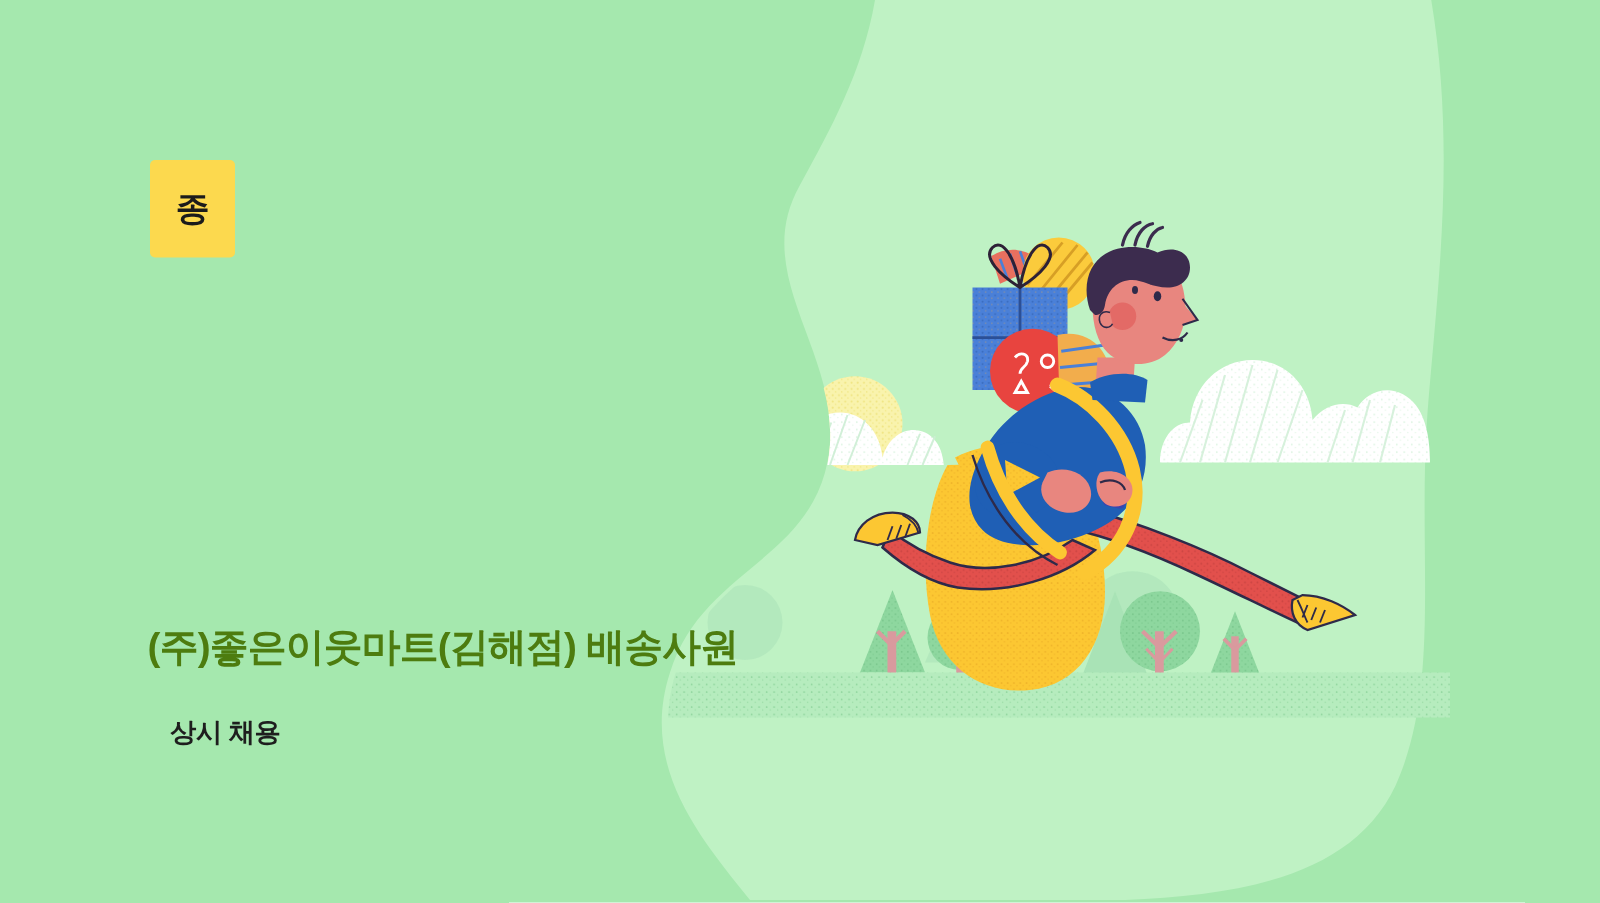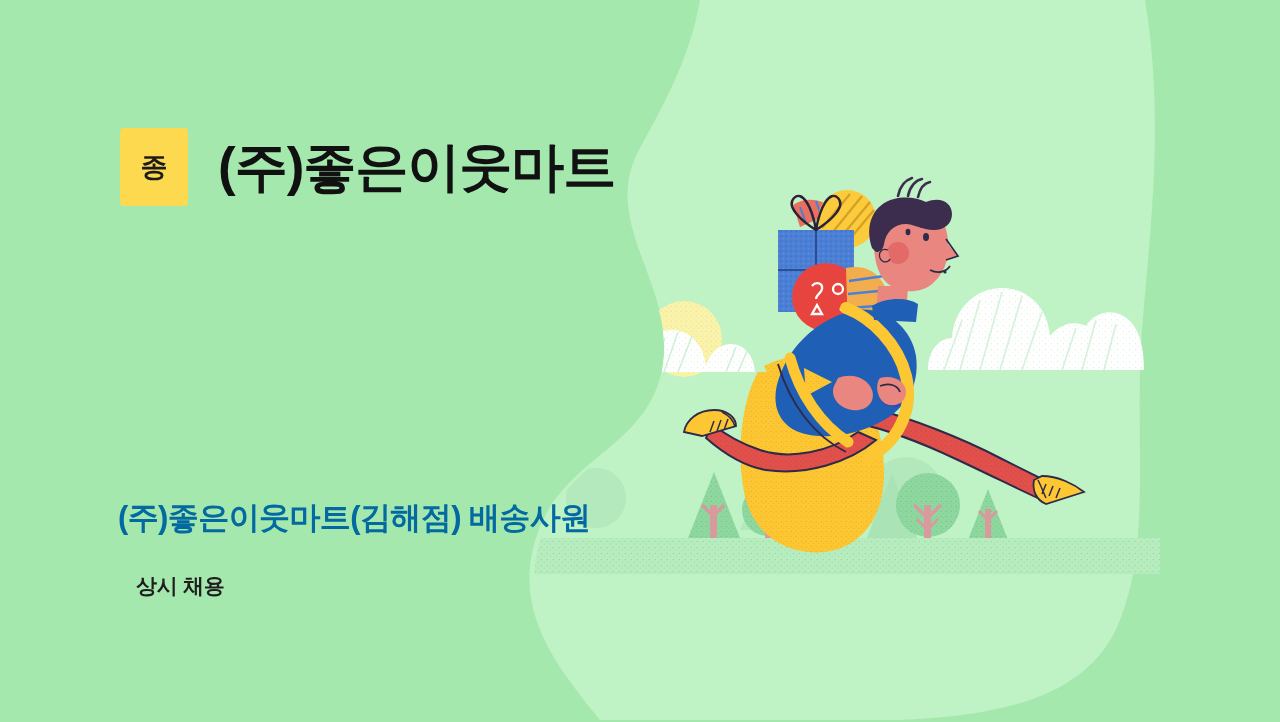--- a/index.html
+++ b/index.html
@@ -61,21 +61,21 @@
     white-space: nowrap;
     line-height: 1.05;
   }
 
   .job-title {
     position: absolute;
     left: 118px;
     top: 497px;
     font-size: 31px;
     font-weight: 700;
-    color: #0369a1;
+    color: #4d7c0f;
     letter-spacing: -0.6px;
     white-space: nowrap;
     z-index: 5;
     text-align: center;
   }
   .job-status {
     position: absolute;
     left: 136px;
     top: 572px;
     font-size: 21px;
@@ -403,19 +403,18 @@
 
         <path d="M872,306 C884,298 906,296 918,304 L916,322 L874,320 Z" fill="#1f5fb5"></path>
       </g>
     </g>
   </svg>
 
   <div class="company-row">
     <div class="logo-badge">
       <span>종</span>
     </div>
-    <div class="company-name">(주)좋은이웃마트</div>
   </div>
 
   <div class="job-title">(주)좋은이웃마트(김해점) 배송사원</div>
   <div class="job-status">상시 채용</div>
 
 </div>
 
 </body></html>

